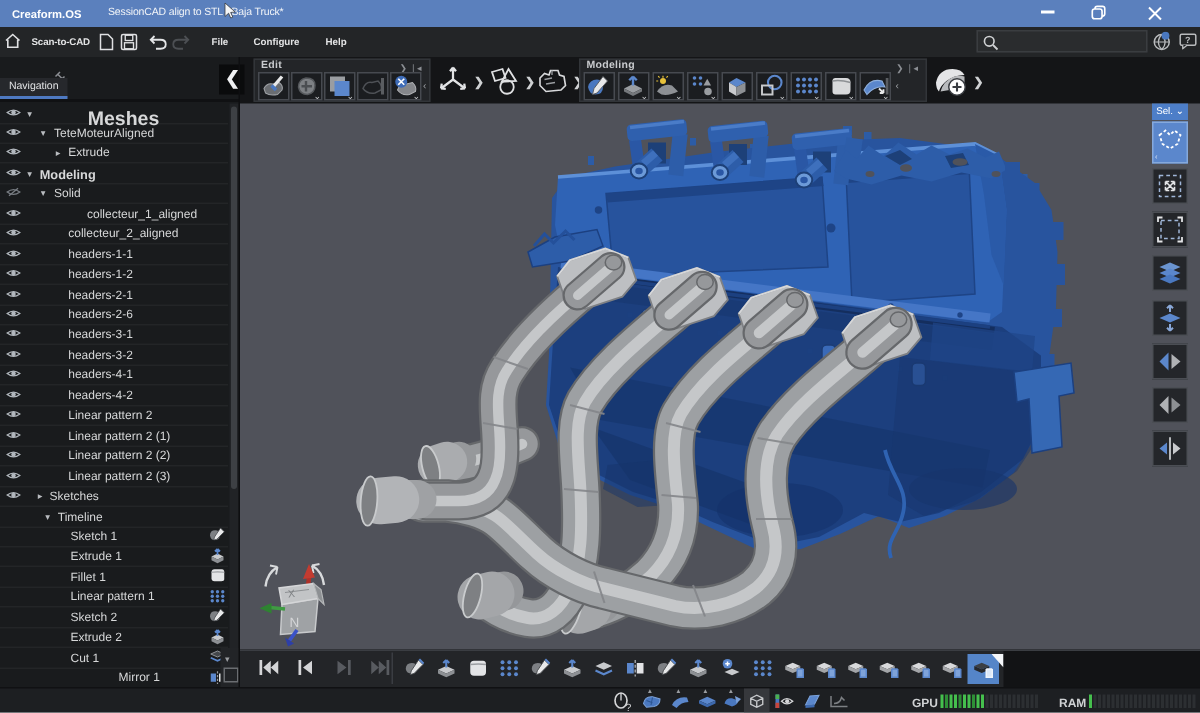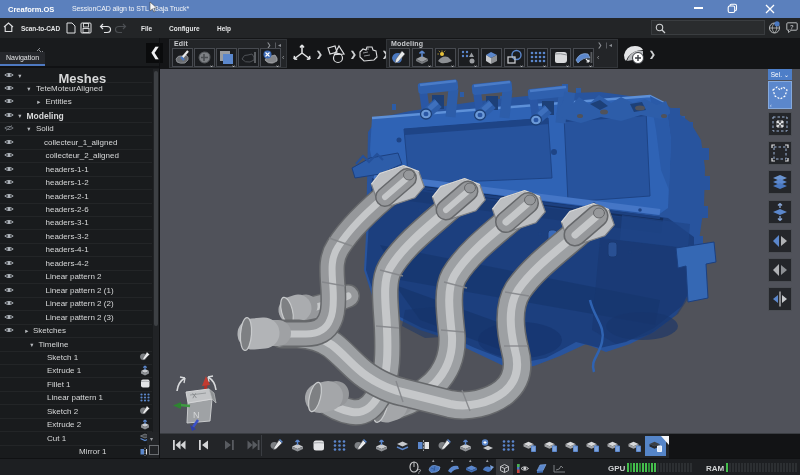--- a/index.html
+++ b/index.html
@@ -288,21 +288,21 @@
           </svg>
           <div class="cv" style="left:27px">▾</div>
           <span style="left:36px;text-align:right;">TeteMoteurAligned</span>
         </div>
         <div class="trow" style="top:56.4px">
           <svg class="ey" viewBox="0 0 10 8">
             <path d="M0.8,4 Q5,0.8 9.2,4 Q5,7.2 0.8,4Z" fill="none" stroke="#b2b8be" stroke-width="0.9"></path>
             <circle cx="5" cy="4" r="1.5" fill="#b2b8be"></circle>
           </svg>
           <div class="cv" style="left:37px">▸</div>
-          <span style="left:45.5px;">Entities</span>
+          <span style="left:45.5px;">Extrude</span>
         </div>
         <div class="trow" style="top:69.8px">
           <svg class="ey" viewBox="0 0 10 8">
             <path d="M0.8,4 Q5,0.8 9.2,4 Q5,7.2 0.8,4Z" fill="none" stroke="#b2b8be" stroke-width="0.9"></path>
             <circle cx="5" cy="4" r="1.5" fill="#b2b8be"></circle>
           </svg>
           <div class="cv" style="left:18px">▾</div>
           <span style="left:26.5px;font-weight:bold;font-size:8.5px;">Modeling</span>
         </div>
         <div class="trow" style="top:83.3px">
@@ -311,21 +311,21 @@
             <path d="M2,6.5 L8,1.5" stroke="#787d83" stroke-width="0.9"></path>
           </svg>
           <div class="cv" style="left:27px">▾</div>
           <span style="left:36px;">Solid</span>
         </div>
         <div class="trow" style="top:96.8px">
           <svg class="ey" viewBox="0 0 10 8">
             <path d="M0.8,4 Q5,0.8 9.2,4 Q5,7.2 0.8,4Z" fill="none" stroke="#b2b8be" stroke-width="0.9"></path>
             <circle cx="5" cy="4" r="1.5" fill="#b2b8be"></circle>
           </svg>
-          <span style="left:44px;">collecteur_1_aligned</span>
+          <span style="left:58px;">collecteur_1_aligned</span>
         </div>
         <div class="trow" style="top:110.2px">
           <svg class="ey" viewBox="0 0 10 8">
             <path d="M0.8,4 Q5,0.8 9.2,4 Q5,7.2 0.8,4Z" fill="none" stroke="#b2b8be" stroke-width="0.9"></path>
             <circle cx="5" cy="4" r="1.5" fill="#b2b8be"></circle>
           </svg>
           <span style="left:45.5px;">collecteur_2_aligned</span>
         </div>
         <div class="trow" style="top:123.6px">
           <svg class="ey" viewBox="0 0 10 8">

